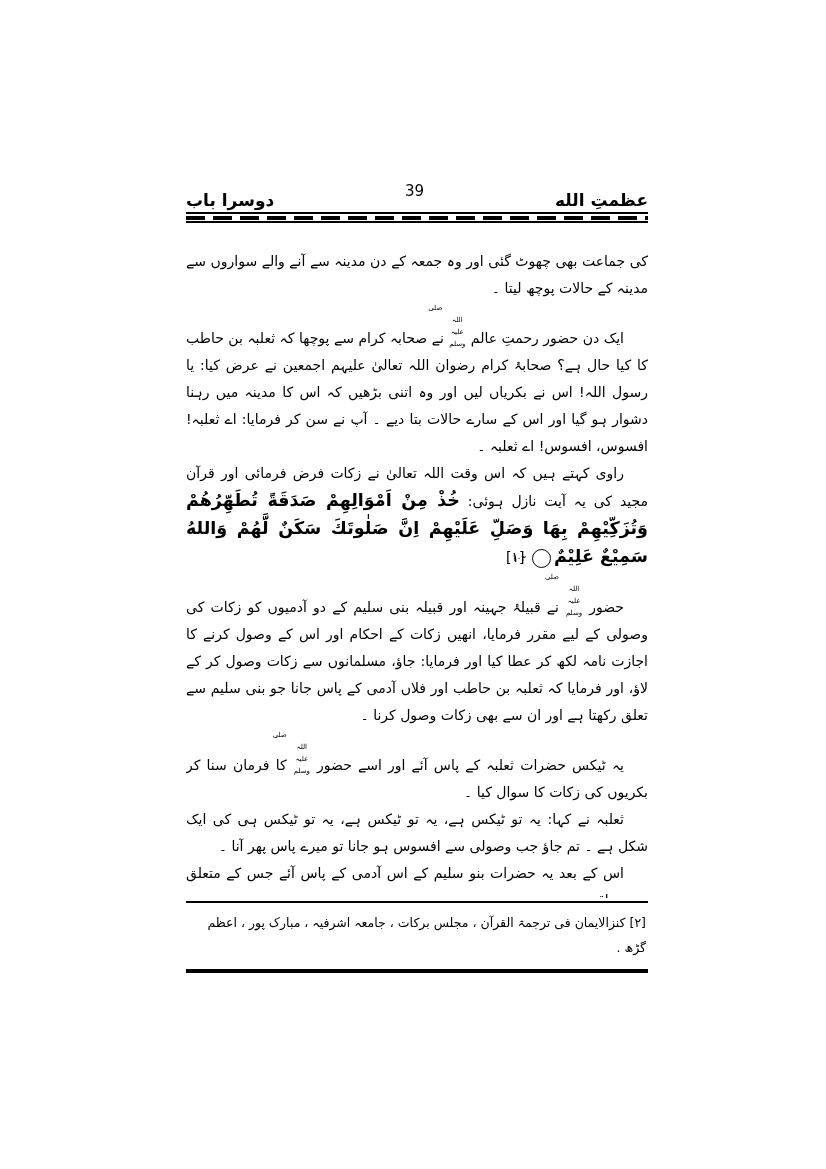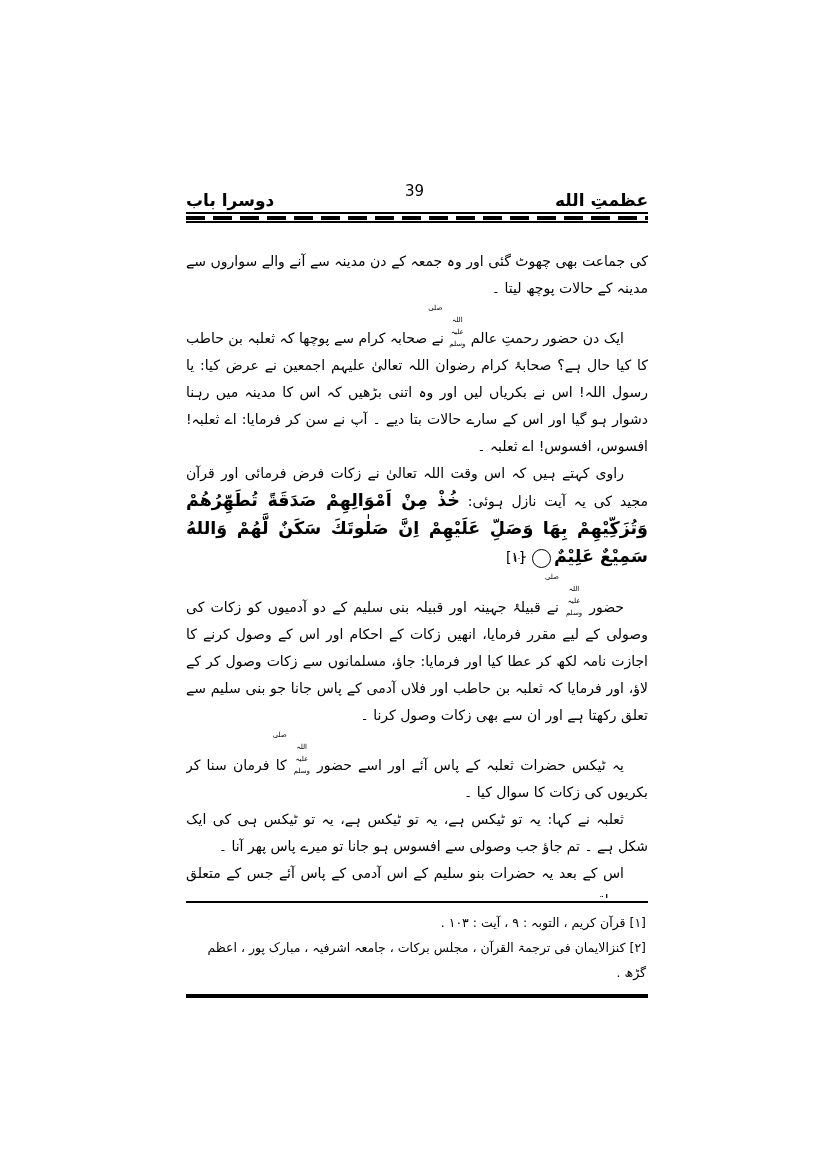--- a/index.html
+++ b/index.html
@@ -125,20 +125,19 @@
         <p class="para indent"><span class="seg-normal">راوی کہتے ہیں کہ اس وقت اللہ تعالیٰ نے زکات فرض فرمائی اور قرآن مجید کی یہ آیت نازل ہوئی: </span><span class="seg-verse">خُذْ مِنْ اَمْوَالِهِمْ صَدَقَةً تُطَهِّرُهُمْ وَتُزَكِّيْهِمْ بِهَا وَصَلِّ عَلَيْهِمْ اِنَّ صَلٰوتَكَ سَكَنٌ لَّهُمْ وَاللهُ سَمِيْعٌ عَلِيْمٌ</span><span class="seg-ayah">۱۰۳</span><span class="seg-normal"> [۱]</span></p>
         <p class="para indent"><span class="seg-normal">حضور </span><span class="seg-honorific">صلی اللہ علیہ وسلم</span><span class="seg-normal"> نے قبیلۂ جہینہ اور قبیلہ بنی سلیم کے دو آدمیوں کو زکات کی وصولی کے لیے مقرر فرمایا، انھیں زکات کے احکام اور اس کے وصول کرنے کا اجازت نامہ لکھ کر عطا کیا اور فرمایا: جاؤ، مسلمانوں سے زکات وصول کر کے لاؤ، اور فرمایا کہ ثعلبہ بن حاطب اور فلاں آدمی کے پاس جانا جو بنی سلیم سے تعلق رکھتا ہے اور ان سے بھی زکات وصول کرنا ۔</span></p>
         <p class="para indent"><span class="seg-normal">یہ ٹیکس حضرات ثعلبہ کے پاس آئے اور اسے حضور </span><span class="seg-honorific">صلی اللہ علیہ وسلم</span><span class="seg-normal"> کا فرمان سنا کر بکریوں کی زکات کا سوال کیا ۔</span></p>
         <p class="para indent"><span class="seg-normal">ثعلبہ نے کہا: یہ تو ٹیکس ہے، یہ تو ٹیکس ہے، یہ تو ٹیکس ہی کی ایک شکل ہے ۔ تم جاؤ جب وصولی سے افسوس ہو جانا تو میرے پاس پھر آنا ۔</span></p>
         <p class="para indent"><span class="seg-normal">اس کے بعد یہ حضرات بنو سلیم کے اس آدمی کے پاس آئے جس کے متعلق حضور اقدس </span></p>
       </main>
 
     <div class="fn-rule"></div>
 
     <section class="footnotes">
-        <p class="fn">[۱] قرآن کریم ، التوبہ : ۹ ، آیت : ۱۰۳ .</p>
         <p class="fn">[۲] کنزالایمان فی ترجمۃ القرآن ، مجلس برکات ، جامعہ اشرفیہ ، مبارک پور ، اعظم گڑھ .</p>
       </section>
 
     <div class="bottom-rule"></div>
 
   </div>
 </div>
 
 </body></html>

